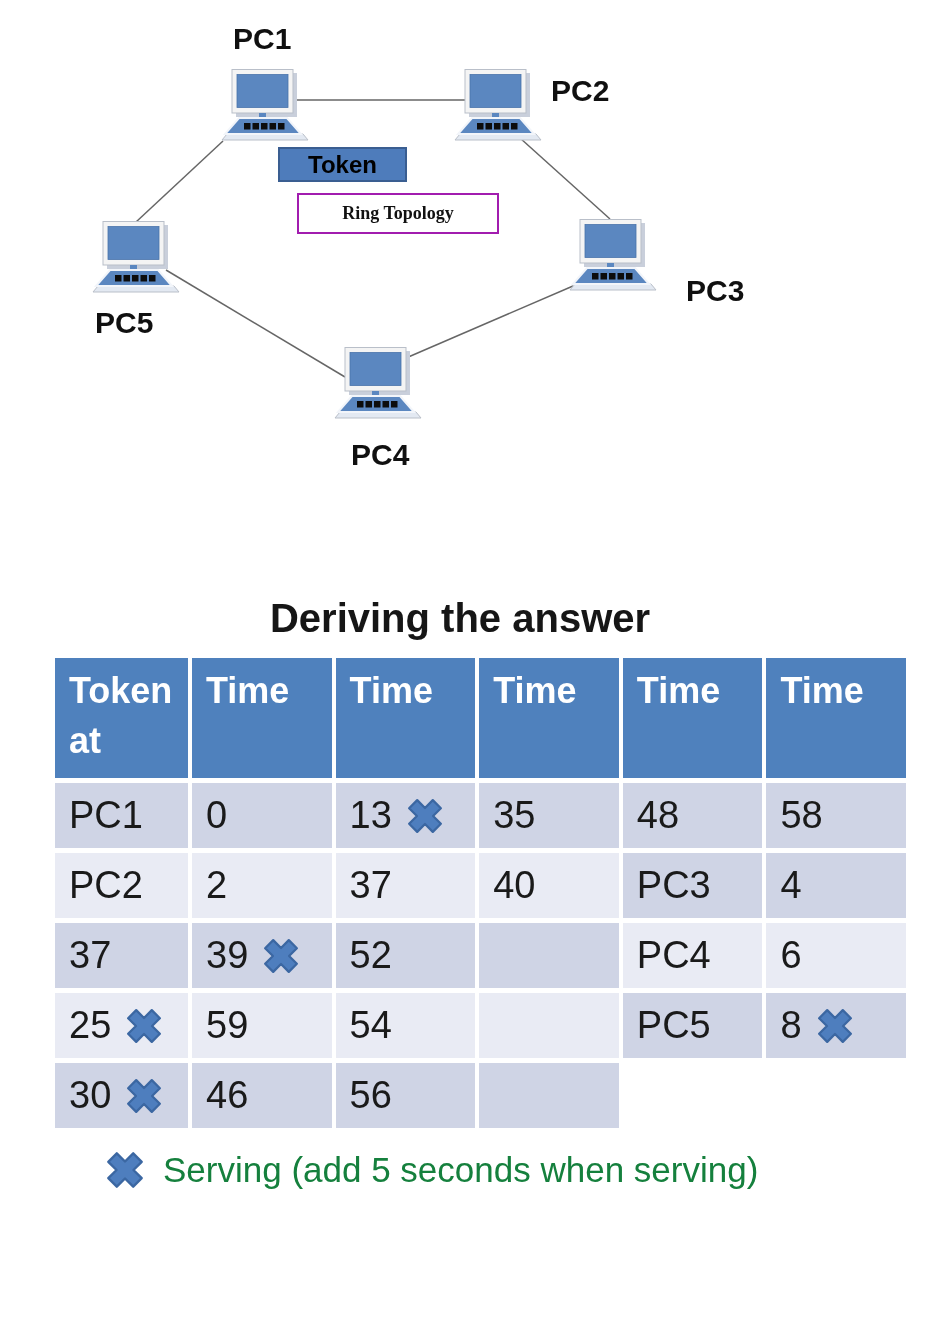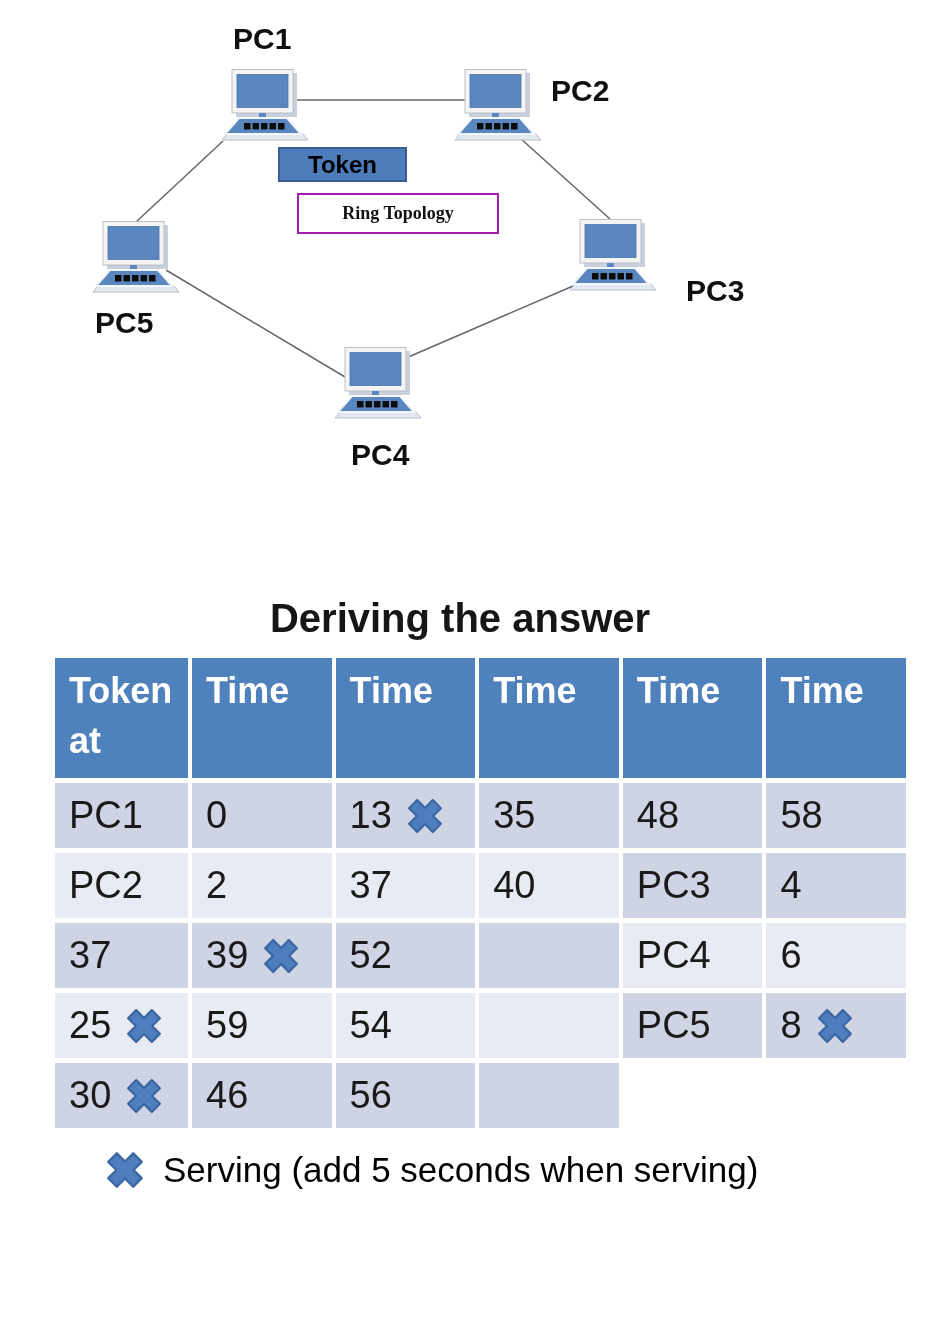--- a/index.html
+++ b/index.html
@@ -35,21 +35,21 @@
      line-height:1.38;padding:8px 0 8px 14px;}
   .td{display:flex;align-items:center;padding-left:14px;font-size:38px;color:#1a1a1a;}
   .dark{background:var(--row-dark,#CFD4E5);}
   .light{background:var(--row-light,#E9EBF4);}
   .td .xmark{margin-left:14px;}
   .xmark{width:38px;height:38px;flex:0 0 auto;}
 
   
   .legend{position:absolute;left:105px;top:1150px;display:flex;align-items:center;gap:18px;}
   .legend .xmark{width:40px;height:40px;}
-  .legend-text{font-size:35px;font-weight:500;color:#000000;}
+  .legend-text{font-size:35px;font-weight:500;color:#15803d;}
 </style>
 </head>
 <body>
 
 <svg width="0" height="0" style="position:absolute" aria-hidden="true">
   <defs>
     <symbol id="pc" viewBox="0 0 100 80">
       <rect x="21" y="9" width="61" height="44" fill="#c9cfdb"></rect>
       <rect x="17" y="5.5" width="61" height="43.5" fill="#f4f4f4" stroke="#b9bfc9" stroke-width="1"></rect>
       <rect x="22" y="10.5" width="51" height="33" fill="var(--screen-blue,#5B87C0)" stroke="#4a74ab" stroke-width="0.8"></rect>

